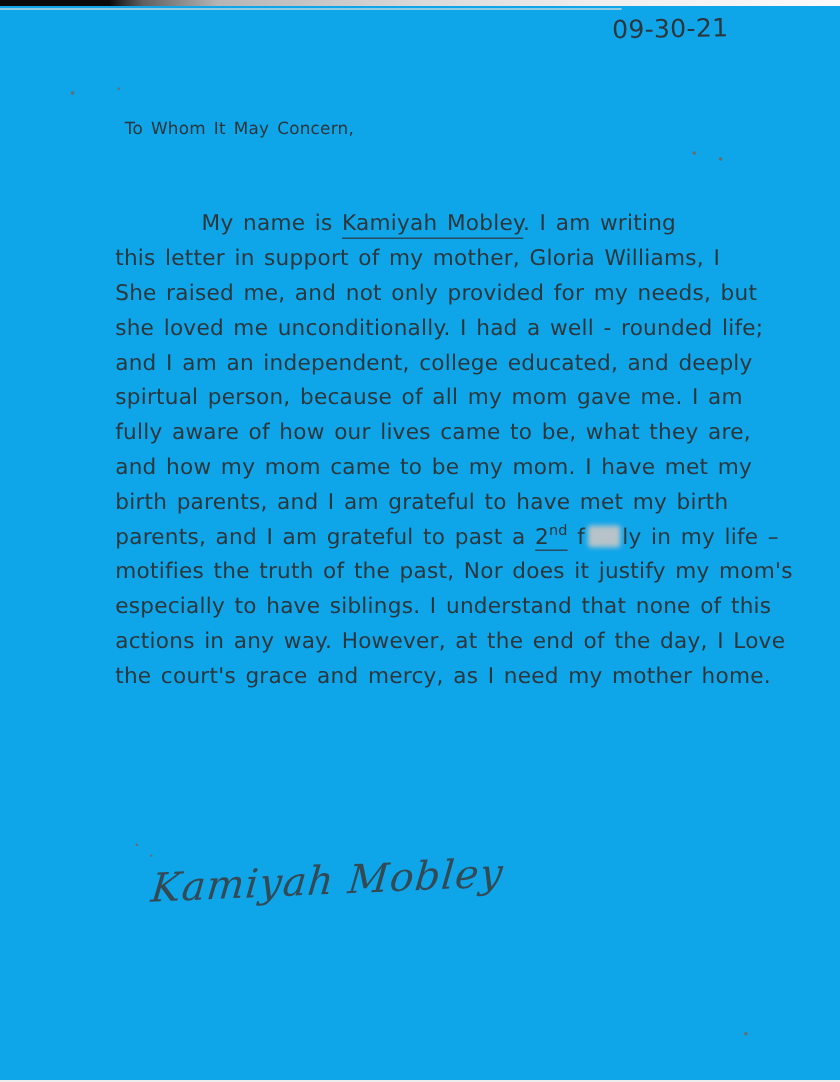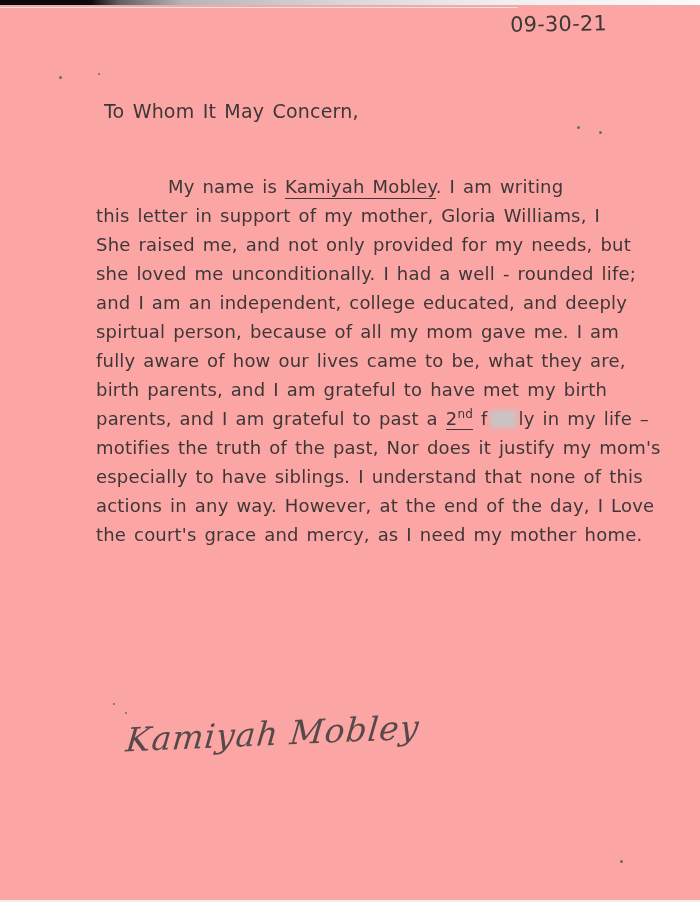--- a/index.html
+++ b/index.html
@@ -1,20 +1,20 @@
 <!DOCTYPE html>
 <html><head>
 <meta charset="utf-8">
 <style>
   html, body { margin: 0; padding: 0; background: #ffffff; }
   .page {
     position: relative;
     width: 700px;
     height: 902px;
-    background: #fca5a5;
+    background: #0ea5e9;
     overflow: hidden;
     font-family: "DejaVu Sans", sans-serif;
   }
   
   .scan-bar {
     position: absolute; top: 0; left: 0;
     width: 100%; height: 5px;
     background: linear-gradient(to right,
       #0b0b0b 0%, #0b0b0b 13%,
       #606060 17%, #b5b5b5 26%,
@@ -36,21 +36,21 @@
     letter-spacing: 0.2px;
     word-spacing: 2px;
   }
   .date {
     position: absolute; left: 510px; top: 12px;
     font-size: 21px; white-space: nowrap;
     transform: rotate(-1deg);
   }
   .salutation {
     position: absolute; left: 104px; top: 100px;
-    font-size: 19px; white-space: nowrap;
+    font-size: 14px; white-space: nowrap;
   }
   .body-block {
     position: absolute; left: 96px; top: 161px;
     width: 540px;
     margin-top: 11px;
   }
   .line {
     white-space: nowrap;
     height: 29px;
     line-height: 29px;
@@ -106,20 +106,21 @@
   <div class="salutation ink hand">To Whom It May Concern,</div>
 
   <div class="body-block ink hand">
     <div class="line indent"><span>My name is </span><span class="uname">Kamiyah Mobley</span><span>. I am writing</span></div>
     <div class="line">this letter in support of my mother, Gloria Williams, I</div>
     <div class="line">She raised me, and not only provided for my needs, but</div>
     <div class="line">she loved me unconditionally. I had a well - rounded life;</div>
     <div class="line">and I am an independent, college educated, and deeply</div>
     <div class="line">spirtual person, because of all my mom gave me. I am</div>
     <div class="line">fully aware of how our lives came to be, what they are,</div>
+    <div class="line">and how my mom came to be my mom. I have met my</div>
     <div class="line">birth parents, and I am grateful to have met my birth</div>
     <div class="line"><span>parents, and I am grateful to past a </span><span class="ordinal"><span>2</span><sup>nd</sup></span><span> f</span><span class="redaction"></span><span>ly in my life –</span></div>
     <div class="line">motifies the truth of the past, Nor does it justify my mom's</div>
     <div class="line">especially to have siblings. I understand that none of this</div>
     <div class="line">actions in any way. However, at the end of the day, I Love</div>
     <div class="line">the court's grace and mercy, as I need my mother home.</div>
   </div>
 
   <div class="signature">Kamiyah Mobley</div>
 

